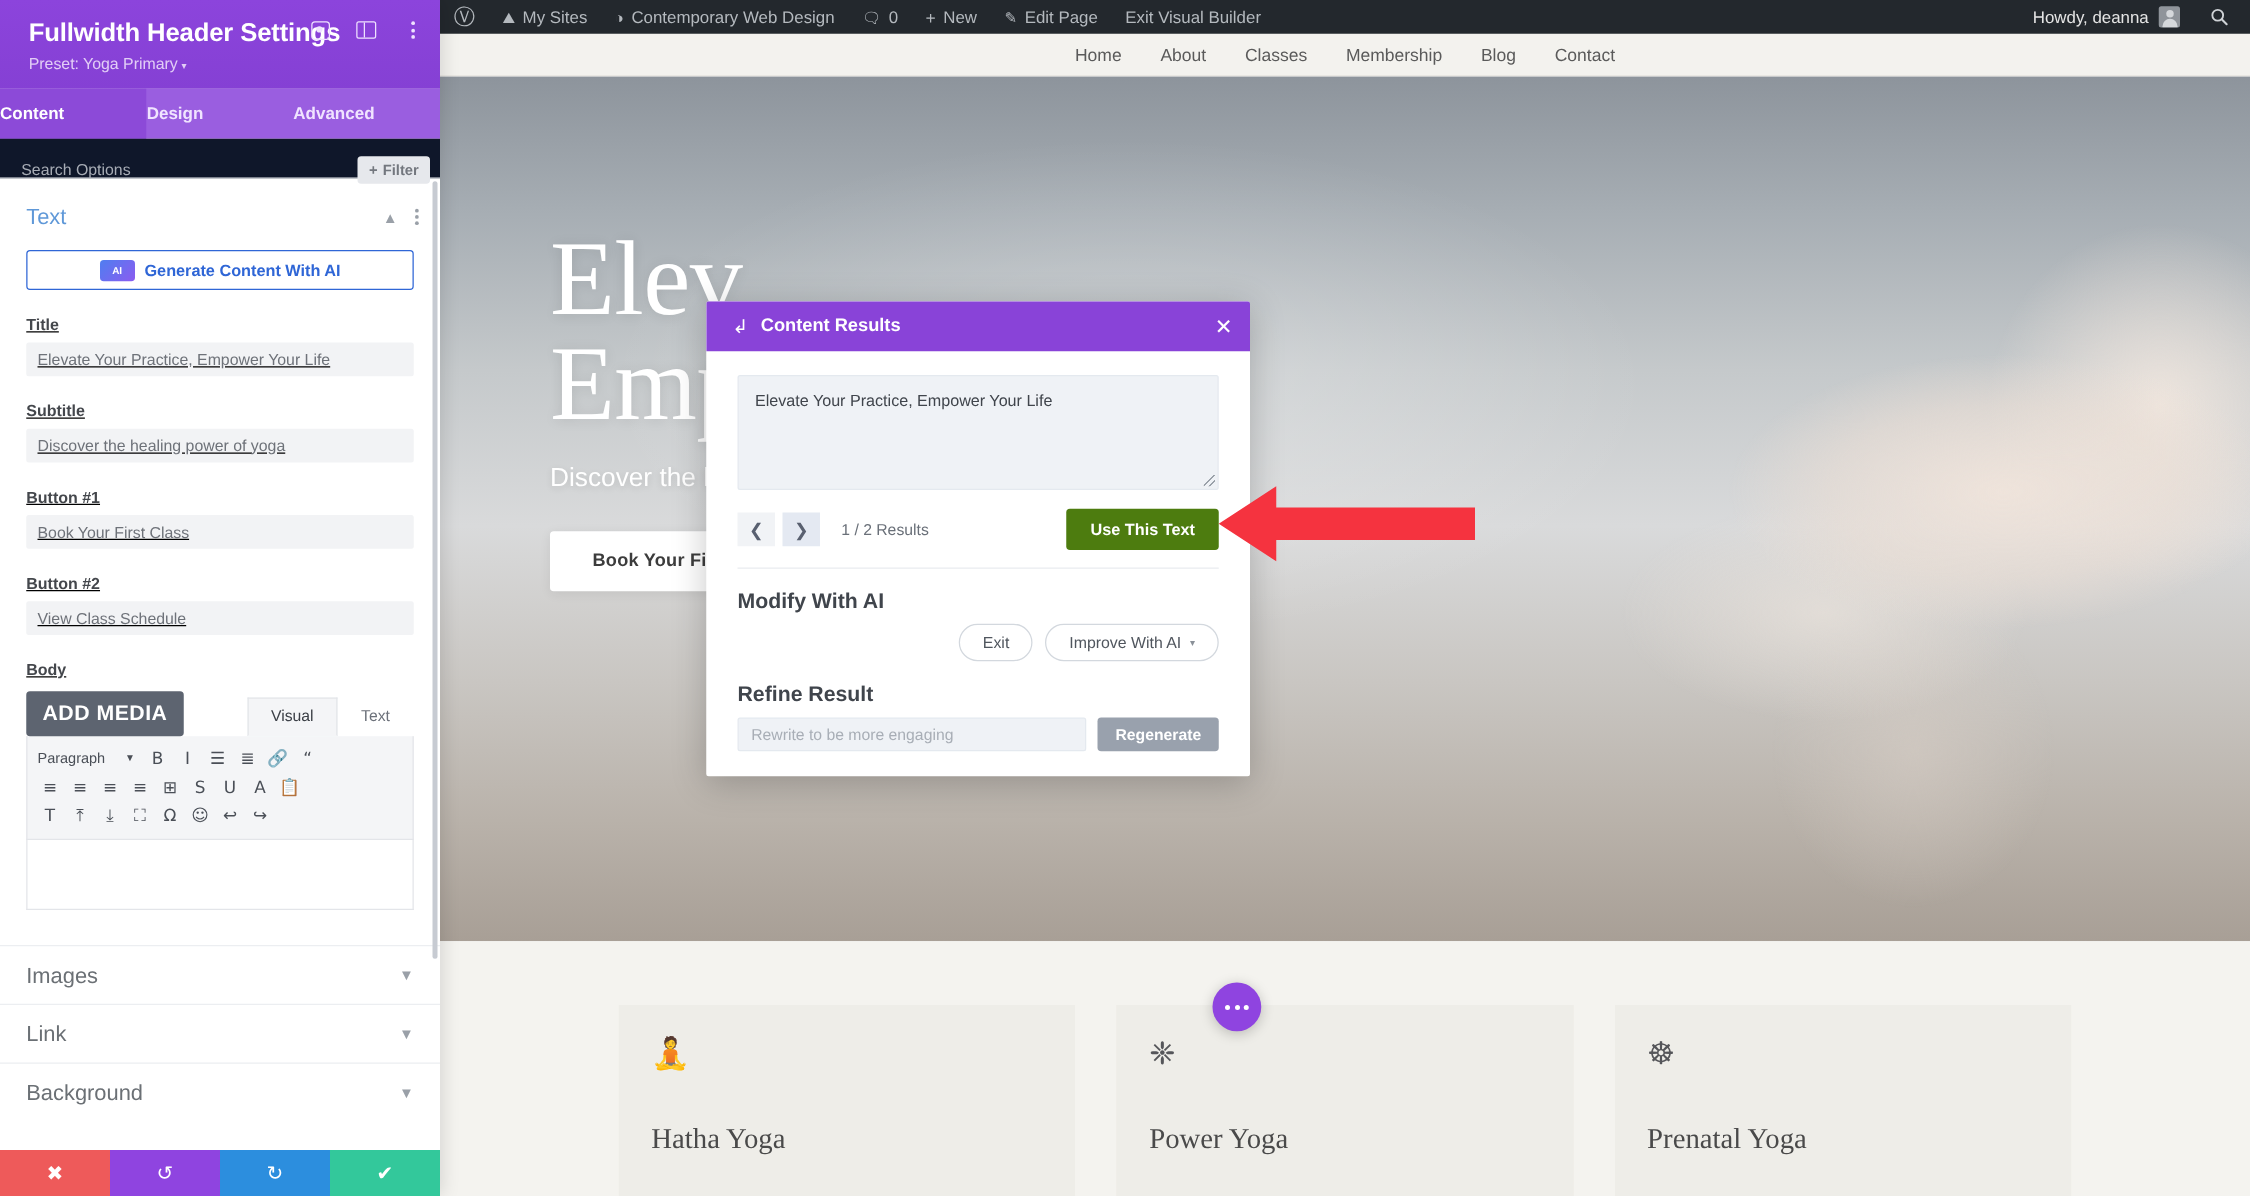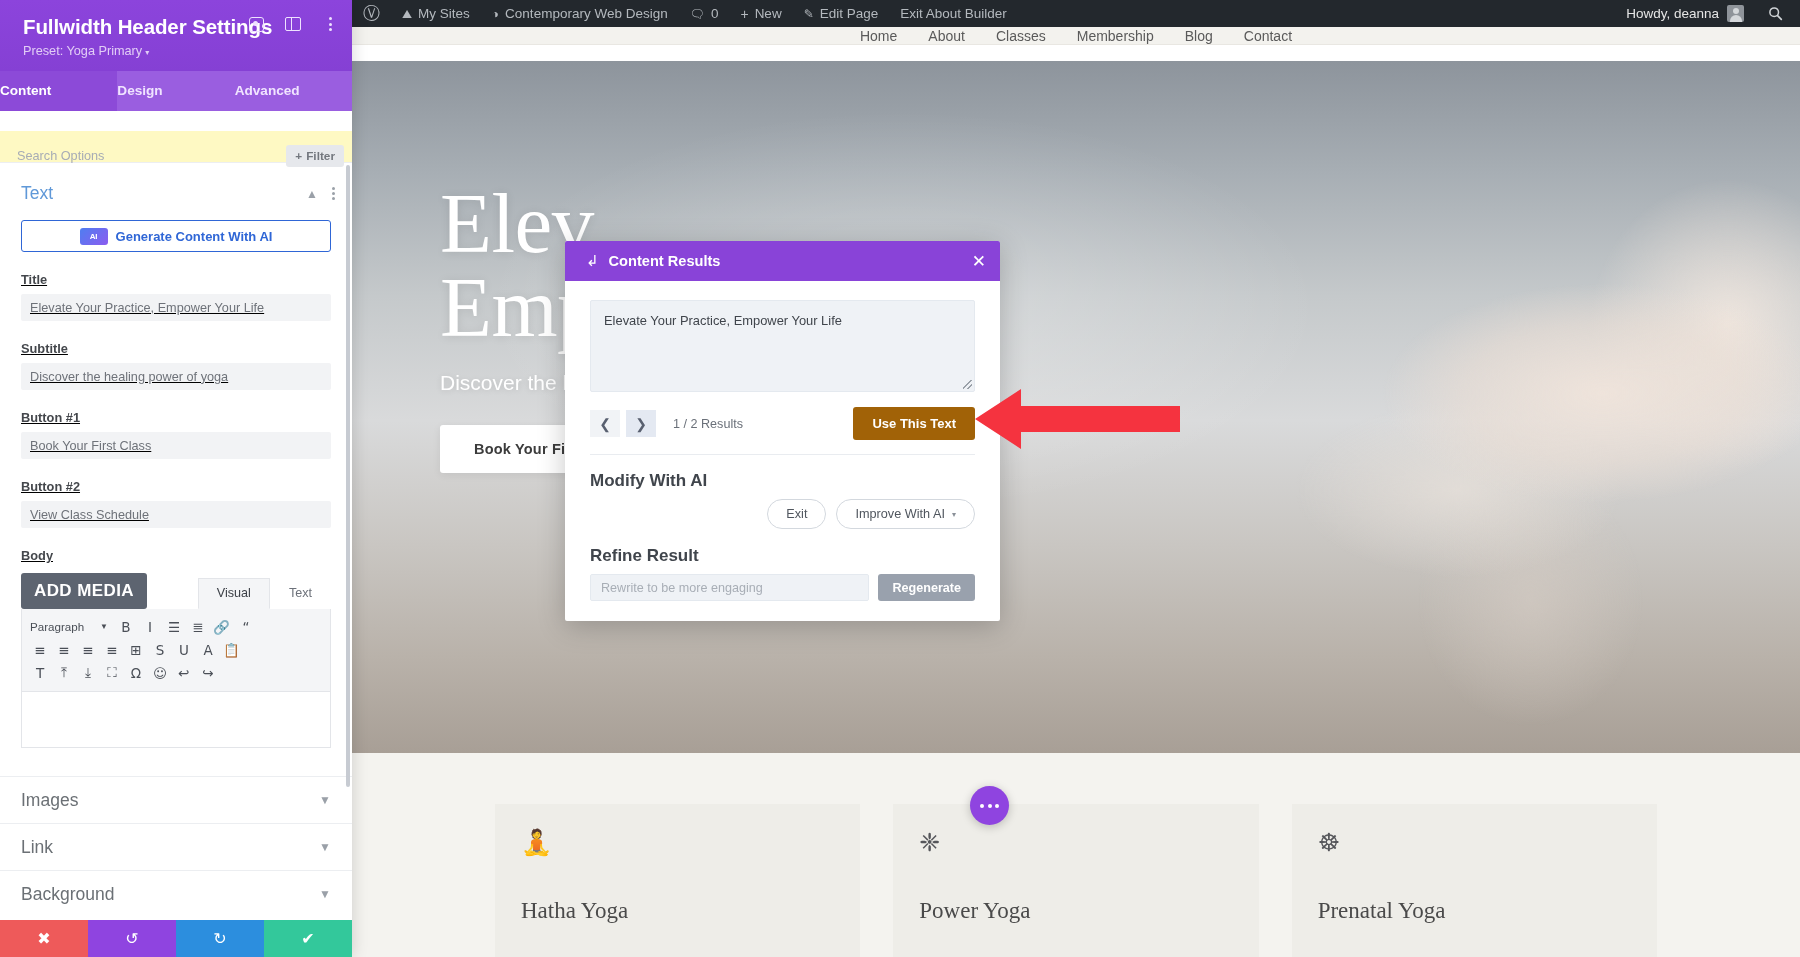--- a/index.html
+++ b/index.html
@@ -20,21 +20,21 @@
   .wp-ab-item{ display:flex; align-items:center; gap:6px; padding:0 11px; height:27px; color:#b4b9be; white-space:nowrap; }
   .wp-ab-spacer{ flex:1; }
   .wp-logo{ font-size:17px; line-height:1; color:#b4b9be; }
   .wp-ab-right{ display:flex; align-items:center; gap:0; padding-right:4px; }
   .avatar-box{ width:17px; height:17px; background:#8f949a; border-radius:2px; display:inline-block; position:relative; overflow:hidden; }
   .avatar-box::before{ content:""; position:absolute; width:6px; height:6px; border-radius:50%; background:#d5d8db; top:2.5px; left:5.5px;}
   .avatar-box::after{ content:""; position:absolute; width:12px; height:7px; border-radius:6px 6px 0 0; background:#d5d8db; bottom:0px; left:2.5px;}
 
   
   .site-nav{
-    position:absolute; top:27px; left:352px; right:0; height:18px;
+    position:absolute; top:27px; left:352px; right:0; height:34px;
     background:#f3f2ee;
     display:flex; align-items:center; justify-content:center; gap:31px;
     font-size:14px; color:#5a5a5a; z-index:30;
     border-bottom:1px solid #e9e7e2;
   }
   .site-nav a{ color:#5a5a5a; text-decoration:none; white-space:nowrap; }
 
   
   .hero{
     position:absolute; top:61px; left:352px; right:0; height:692px;
@@ -136,22 +136,22 @@
   .ic-dots span{ width:3px;height:3px;background:#efe2ff;border-radius:50%;display:block;}
 
   .tabs{ display:flex; background:#9a5ee0; }
   .tab{
     flex:1; text-align:left; padding:12px 0 13px; font-size:13.6px; font-weight:700;
     color:#f0e4ff; cursor:pointer;
   }
   .tab.active{ background:#8c4ad8; color:#fff; }
 
   .searchbar{
-    display:flex; align-items:center; background:#fef9c3; border-bottom:1px solid #eceef1;
-    padding:18px 8px 0 17px; height:32px;margin-top:20px;
+    display:flex; align-items:center; background:#0f172a; border-bottom:1px solid #eceef1;
+    padding:18px 8px 0 17px; height:32px;
   }
   .searchbar input{
     flex:1; border:0; background:transparent; outline:none;
     font-size:12.7px; color:#8a8f99; font-family:inherit;
   }
   .searchbar input::placeholder{ color:#a7acb5; }
   .filter-btn{
     background:#e6e8ec; color:#73777e; font-size:11.8px; font-weight:700;
     padding:4px 9px; border-radius:3px; display:flex; align-items:center; gap:4px;
   }
@@ -259,21 +259,21 @@
       linear-gradient(135deg, transparent 68%, #9aa1a9 68%, #9aa1a9 78%, transparent 78%);
   }
   .nav-row{ display:flex; align-items:center; padding:15px 0 14px; }
   .navbtn{
     width:30px; height:27px; display:flex; align-items:center; justify-content:center;
     background:#f1f3f6; color:#596070; font-size:14px; margin-right:6px;
   }
   .navbtn.act{ background:#e4e9f2; }
   .nav-count{ font-size:12.6px; color:#6a7079; margin-left:11px; }
   .use-btn{
-    margin-left:auto; background:#a16207; color:#fff; font-size:13px; font-weight:700;
+    margin-left:auto; background:#4d7c0f; color:#fff; font-size:13px; font-weight:700;
     padding:9px 19px; border-radius:3px;
   }
   .modal-div{ height:1px; background:#e9ecf0; }
   .sub-head{ font-size:17px; font-weight:700; color:#40454c; padding:16px 0 0; }
   .pill-row{ display:flex; justify-content:flex-end; gap:10px; padding:8px 0 17px; }
   .pill{
     border:1px solid #d3d8de; border-radius:16px; padding:7px 18px;
     font-size:12.7px; color:#50565e; display:flex; align-items:center; gap:7px;
   }
   .pill .cv{ font-size:8px; color:#8a9098; }
@@ -359,21 +359,21 @@
   </div>
   <div class="wp-ab-item">
     <span style="font-size:14px;">+</span>
     <span>New</span>
   </div>
   <div class="wp-ab-item">
     <span style="font-size:12px;">✎</span>
     <span>Edit Page</span>
   </div>
   <div class="wp-ab-item">
-    <span>Exit About Builder</span>
+    <span>Exit Visual Builder</span>
   </div>
   <div class="wp-ab-spacer"></div>
   <div class="wp-ab-right">
     <div class="wp-ab-item" style="gap:8px;justify-content:center;">
       <span style="color:#e5e5e5;">Howdy, deanna</span>
       <span class="avatar-box"></span>
     </div>
     <div class="wp-ab-item" style="padding:0 13px;">
       <svg width="15" height="15" viewBox="0 0 16 16">
         <circle cx="6.6" cy="6.6" r="4.6" fill="none" stroke="#cfd3d6" stroke-width="1.6"></circle>

